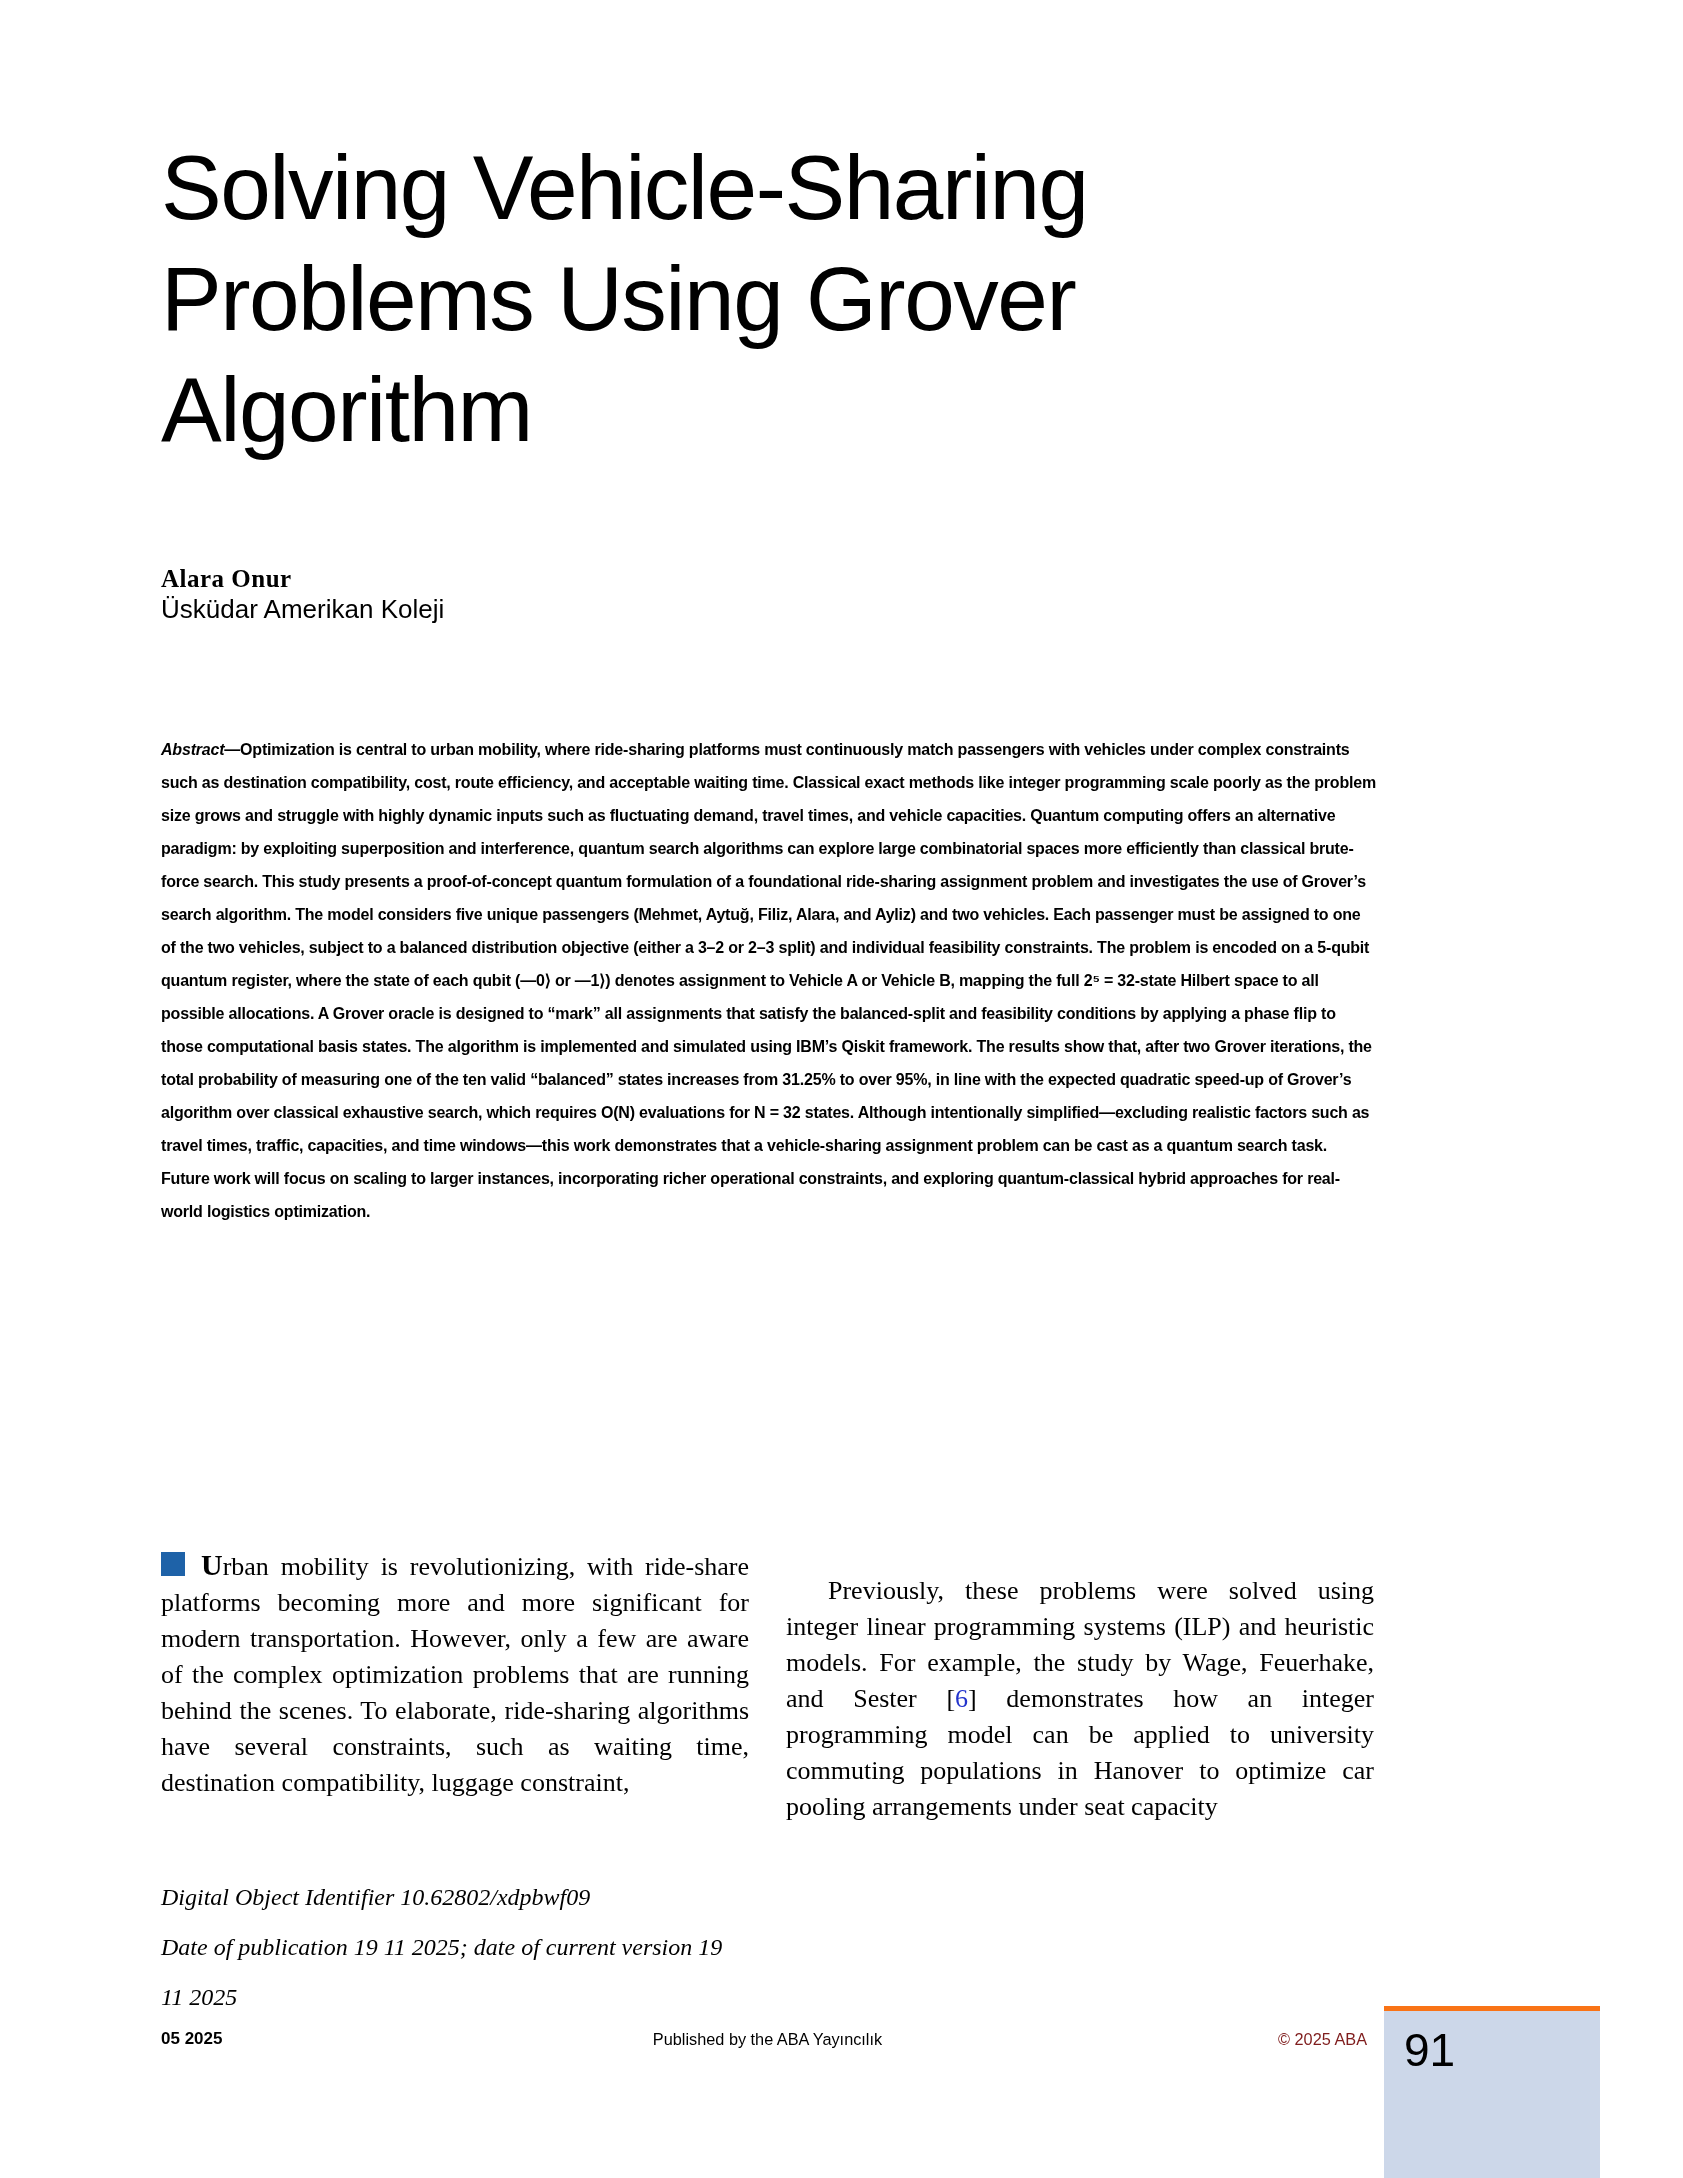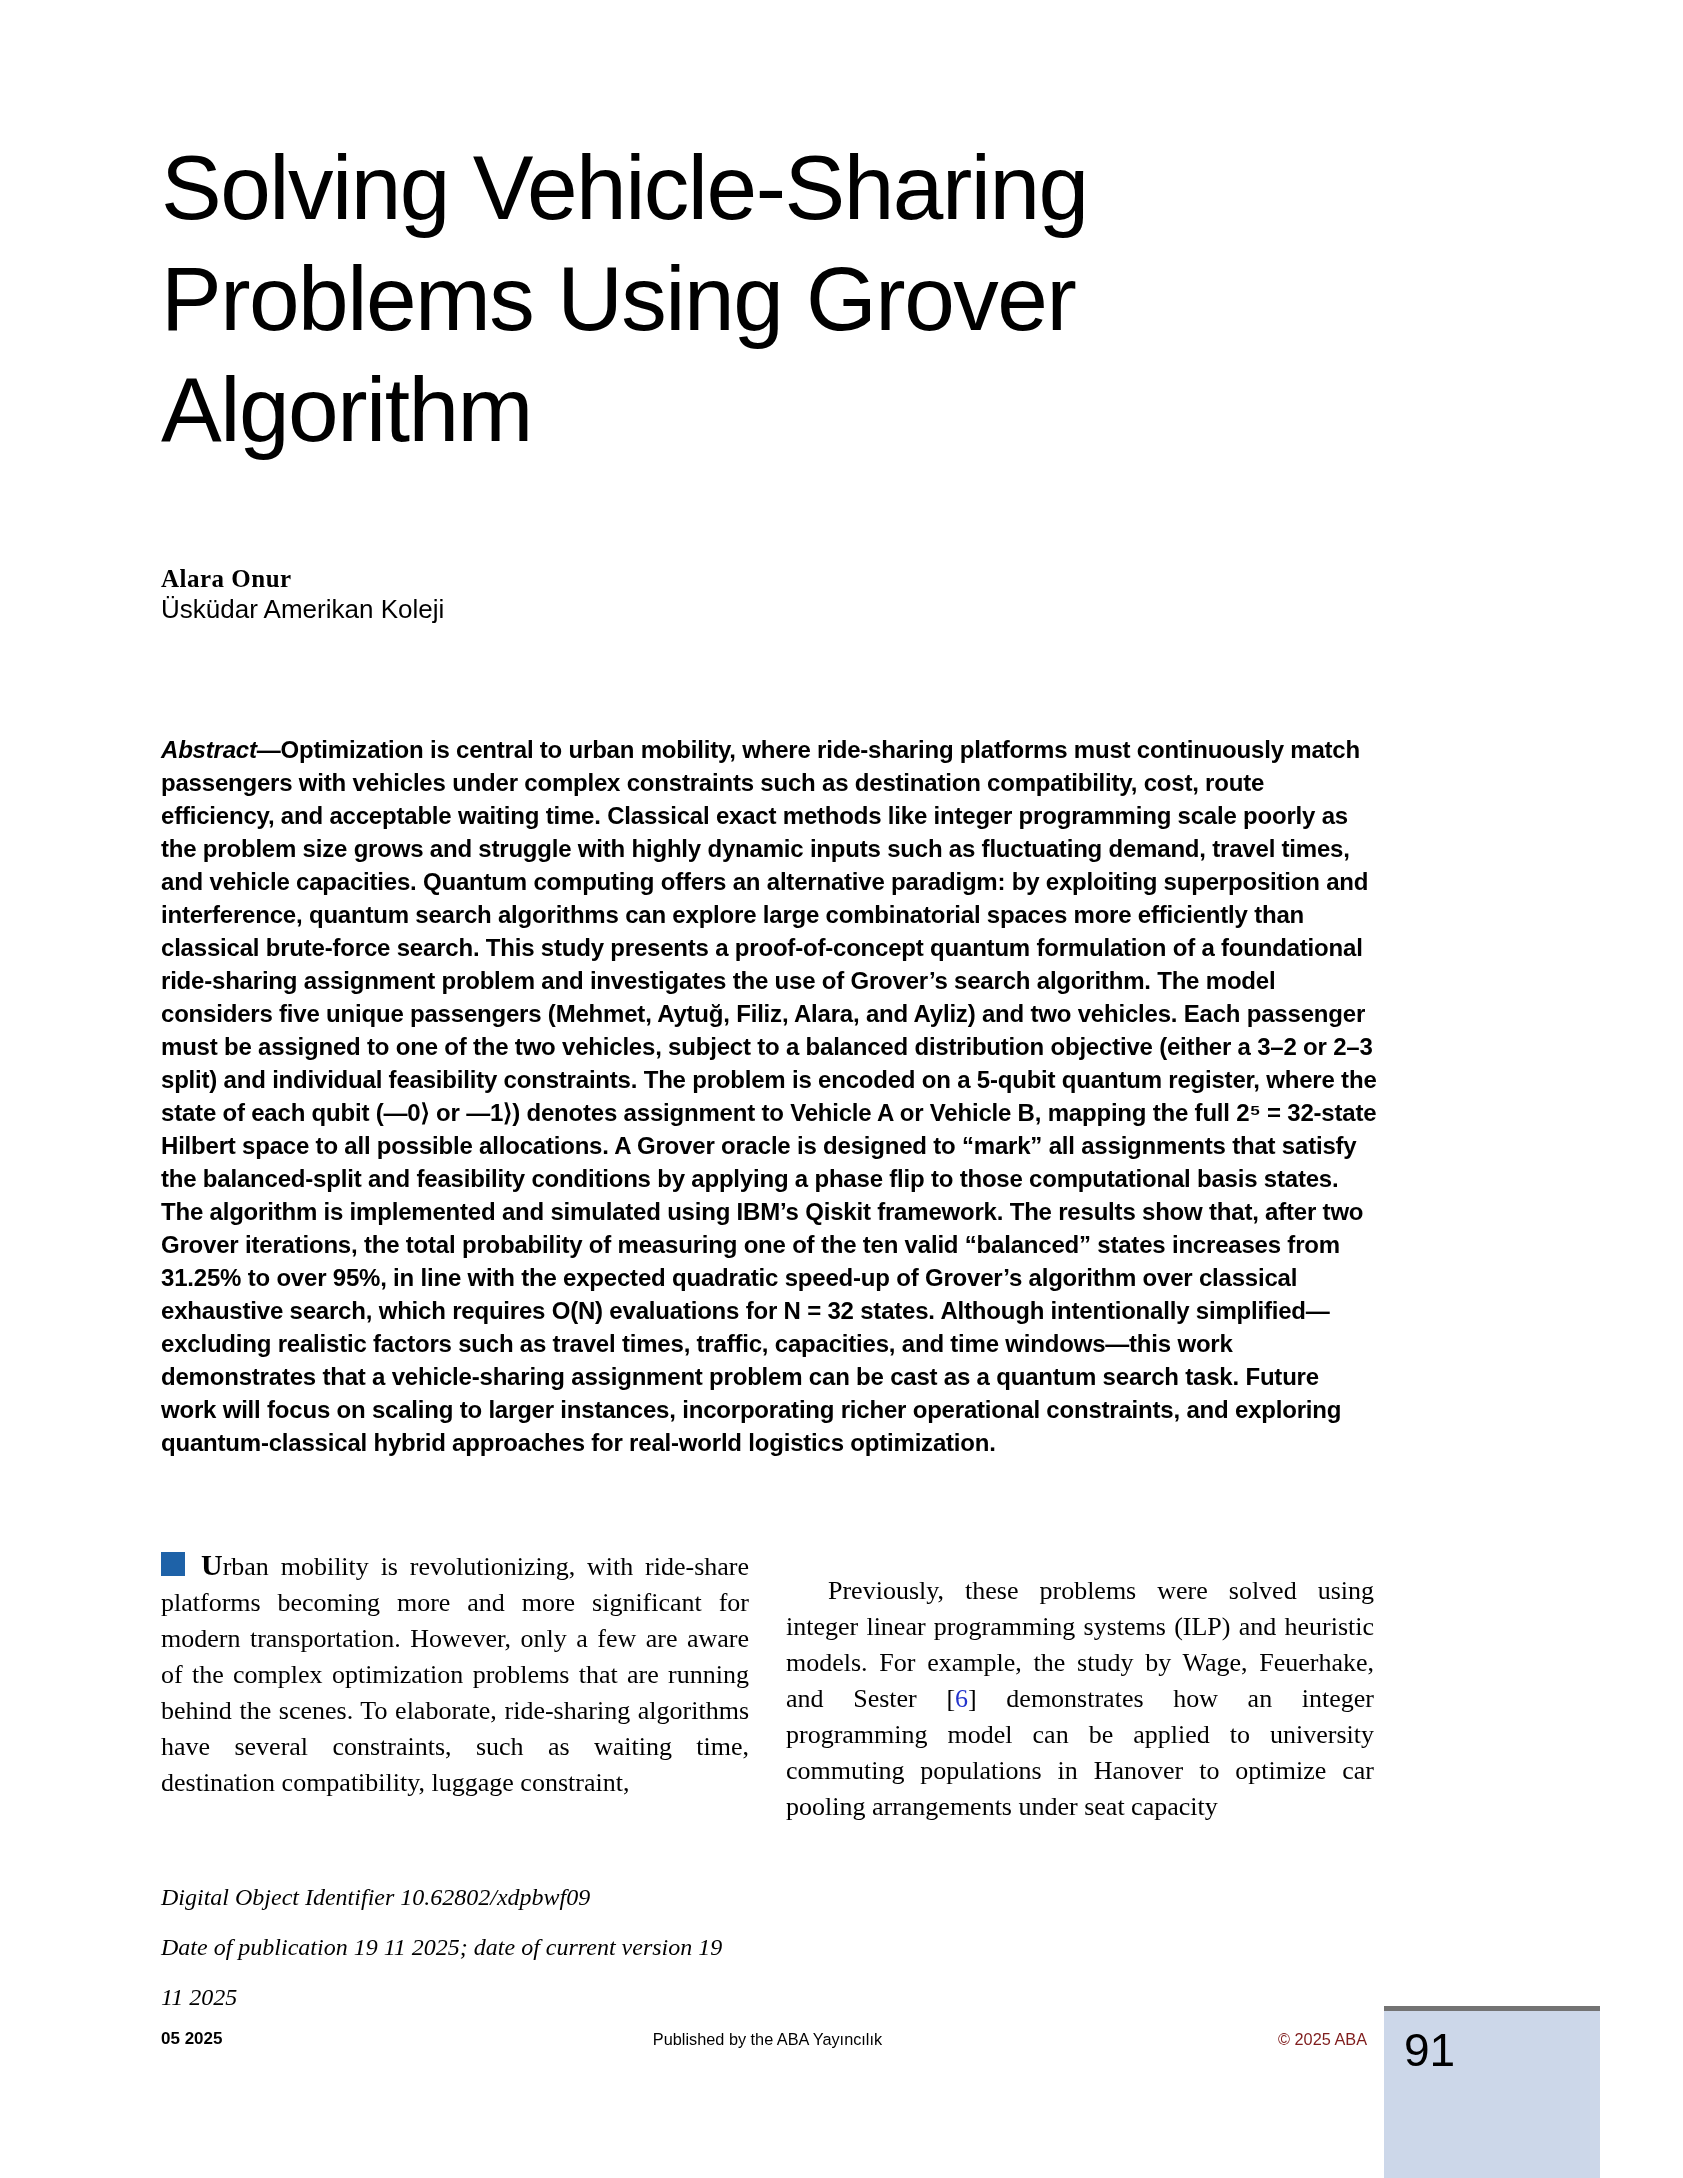--- a/index.html
+++ b/index.html
@@ -42,21 +42,21 @@
   }
 
   
   .abstract {
     position: absolute;
     left: 161px;
     top: 733px;
     width: 1216px;
     font-family: "Liberation Sans", sans-serif;
     font-weight: 700;
-    font-size: 24px;
+    font-size: 16px;
     line-height: 33px;
     letter-spacing: -0.2px;
     text-align: left;
   }
   .abstract-label { font-style: italic; }
 
   
   .columns {
     position: absolute;
     left: 161px;
@@ -125,21 +125,21 @@
   }
 
   
   .page-number-block {
     position: absolute;
     left: 1384px;
     top: 2006px;
     width: 299px;
     height: 172px;
     background: var(--page-block, #ccd7e9);
-    border-top: 5px solid #737373;
+    border-top: 5px solid #f97316;
     box-sizing: border-box;
   }
   .page-number {
     font-family: "Liberation Sans", sans-serif;
     font-size: 46px;
     line-height: 1;
     padding: 16px 0 0 20px;
     color: #000;
   }
 </style>

